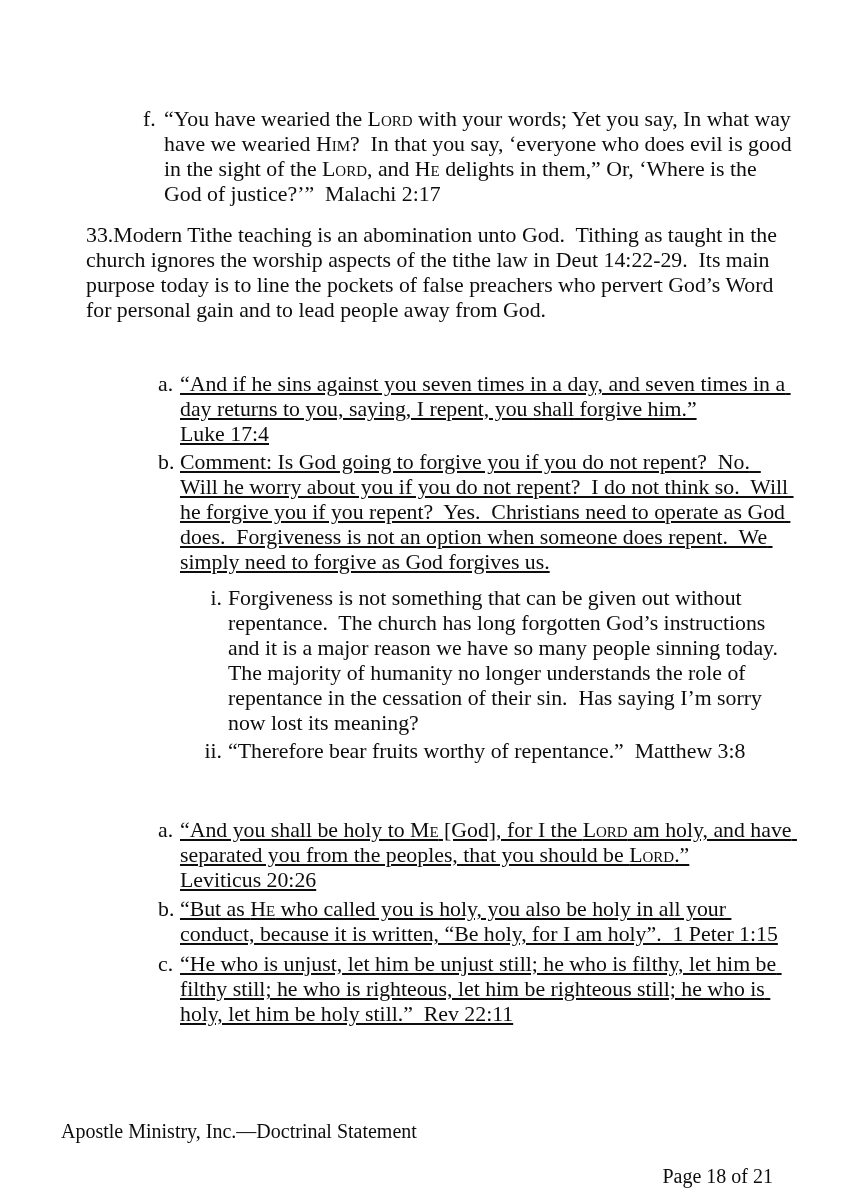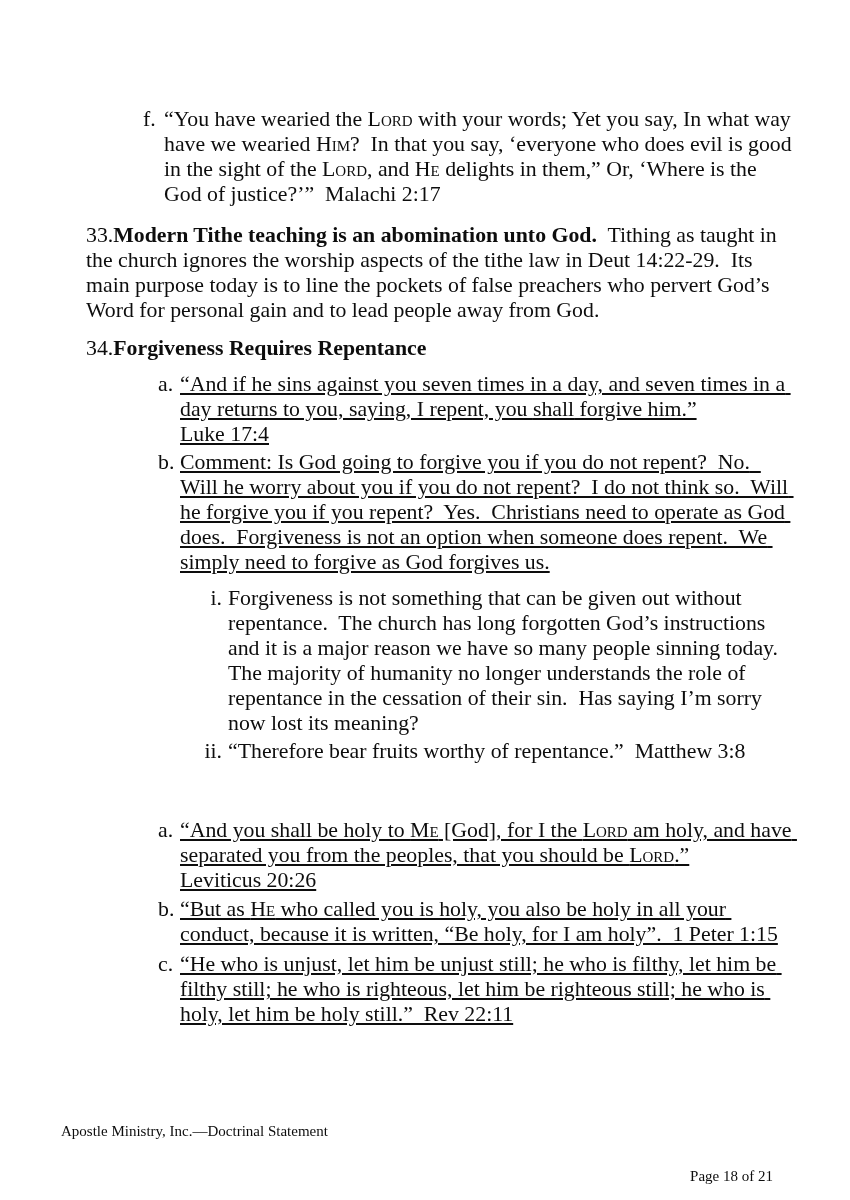--- a/index.html
+++ b/index.html
@@ -11,40 +11,39 @@
   .num{left:86px;width:708px;white-space:pre-wrap;}
   .marker-num{margin-right:0;}
   
   .flexi{display:flex;}
   .marker{flex:0 0 auto;}
   .body{flex:0 0 auto;white-space:pre-wrap;}
   .sub-f{left:143px;}  .sub-f .marker{width:21px;}  .sub-f .body{width:630px;}
   .sub-a{left:158px;}  .sub-a .marker{width:22px;}  .sub-a .body{width:616px;text-decoration:underline;}
   .sub-i{left:202px;}  .sub-i .marker{width:26px;text-align:right;padding-right:6px;box-sizing:border-box;}
   .sub-i .body{width:564px;}
-  .b{font-weight:bold;}
+  .b{font-weight:normal;}
   .sc{font-variant:small-caps;}
   .u{text-decoration:underline;}
-  .footer{position:absolute;top:1119px;left:0;width:850px;height:25px;font-size:15px;line-height:25px;}
+  .footer{position:absolute;top:1119px;left:0;width:850px;height:25px;font-size:20px;line-height:25px;}
   .footer-left{position:absolute;left:61px;top:0;white-space:nowrap;}
   .footer-right{position:absolute;right:77px;top:0;white-space:nowrap;margin-top:45px;}
 </style>
 </head>
 <body>
 
 <div class="page">
 
   <div class="item flexi sub-f" style="top:107px">
     <span class="marker">f.</span>
     <div class="body"><span class="seg">“You have wearied the </span><span class="seg sc">Lord</span><span class="seg"> with your words; Yet you say, In what way have we wearied </span><span class="seg sc">Him</span><span class="seg">?  In that you say, ‘everyone who does evil is good in the sight of the </span><span class="seg sc">Lord</span><span class="seg">, and </span><span class="seg sc">He</span><span class="seg"> delights in them,” Or, ‘Where is the God of justice?’”  Malachi 2:17</span></div>
   </div>
 
   <div class="item num" style="top:223px"><span class="marker-num">33.</span><span class="seg b">Modern Tithe teaching is an abomination unto God.</span><span class="seg">  Tithing as taught in the church ignores the worship aspects of the tithe law in Deut 14:22-29.  Its main purpose today is to line the pockets of false preachers who pervert God’s Word for personal gain and to lead people away from God.</span></div>
 
-  <div class="item num" style="top:336px"><span class="marker-num">34.</span><span class="seg b">Forgiveness Requires Repentance</span></div>
 
   <div class="item flexi sub-a" style="top:372px">
     <span class="marker">a.</span>
     <div class="body"><span class="seg">“And if he sins against you seven times in a day, and seven times in a day returns to you, saying, I repent, you </span><span class="seg u">shall</span><span class="seg"> forgive him.”
 Luke 17:4</span></div>
   </div>
 
   <div class="item flexi sub-a" style="top:450px">
     <span class="marker">b.</span>
     <div class="body"><span class="seg">Comment: Is God going to forgive you if you do not repent?  No.  Will he worry about you if you do not repent?  I do not think so.  Will he forgive you if you repent?  Yes.  Christians need to operate as God does.  Forgiveness is not an option when someone does repent.  We simply need to forgive as God forgives us.</span></div>

